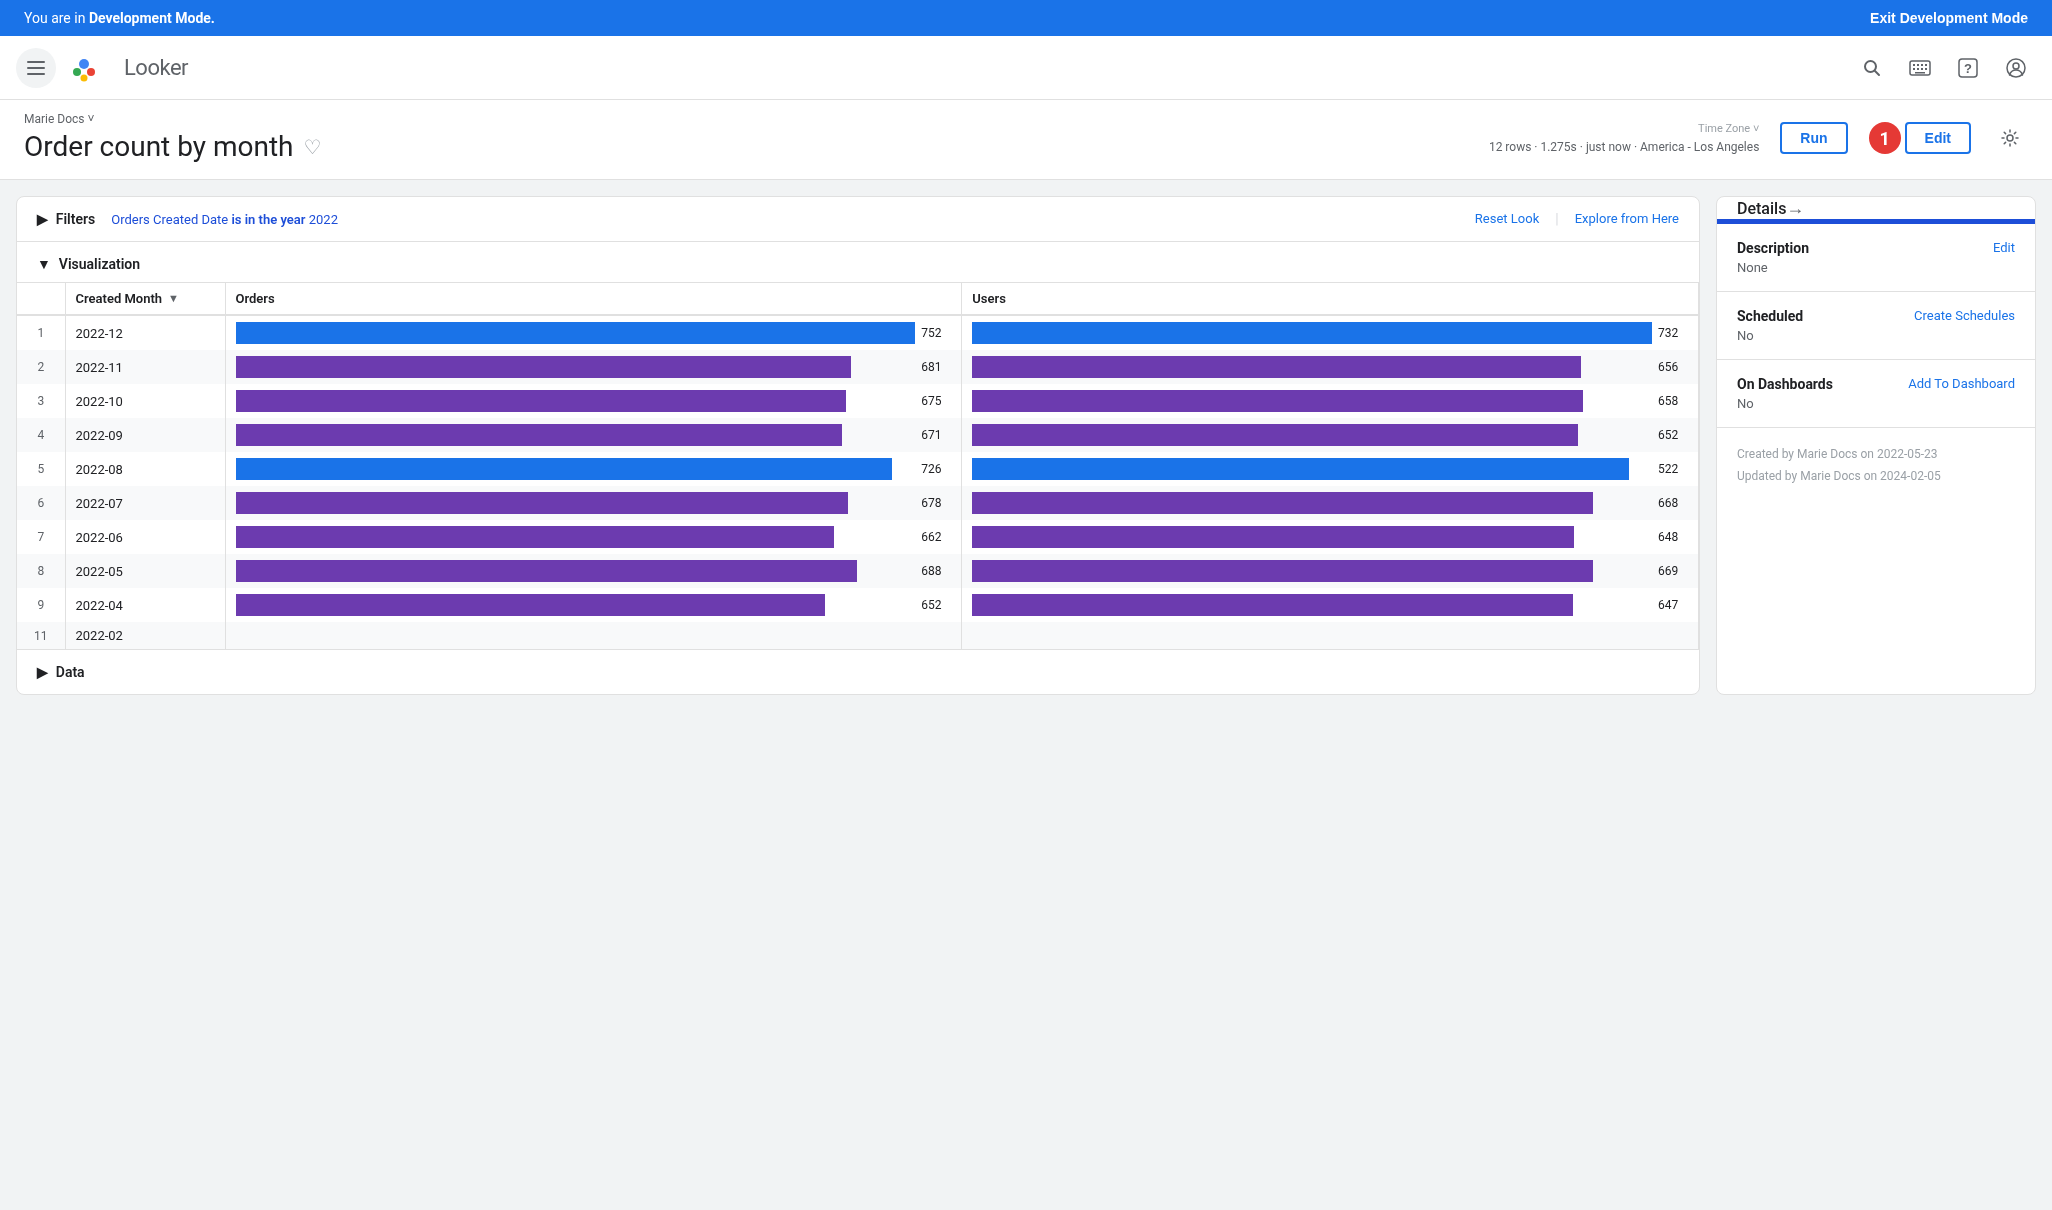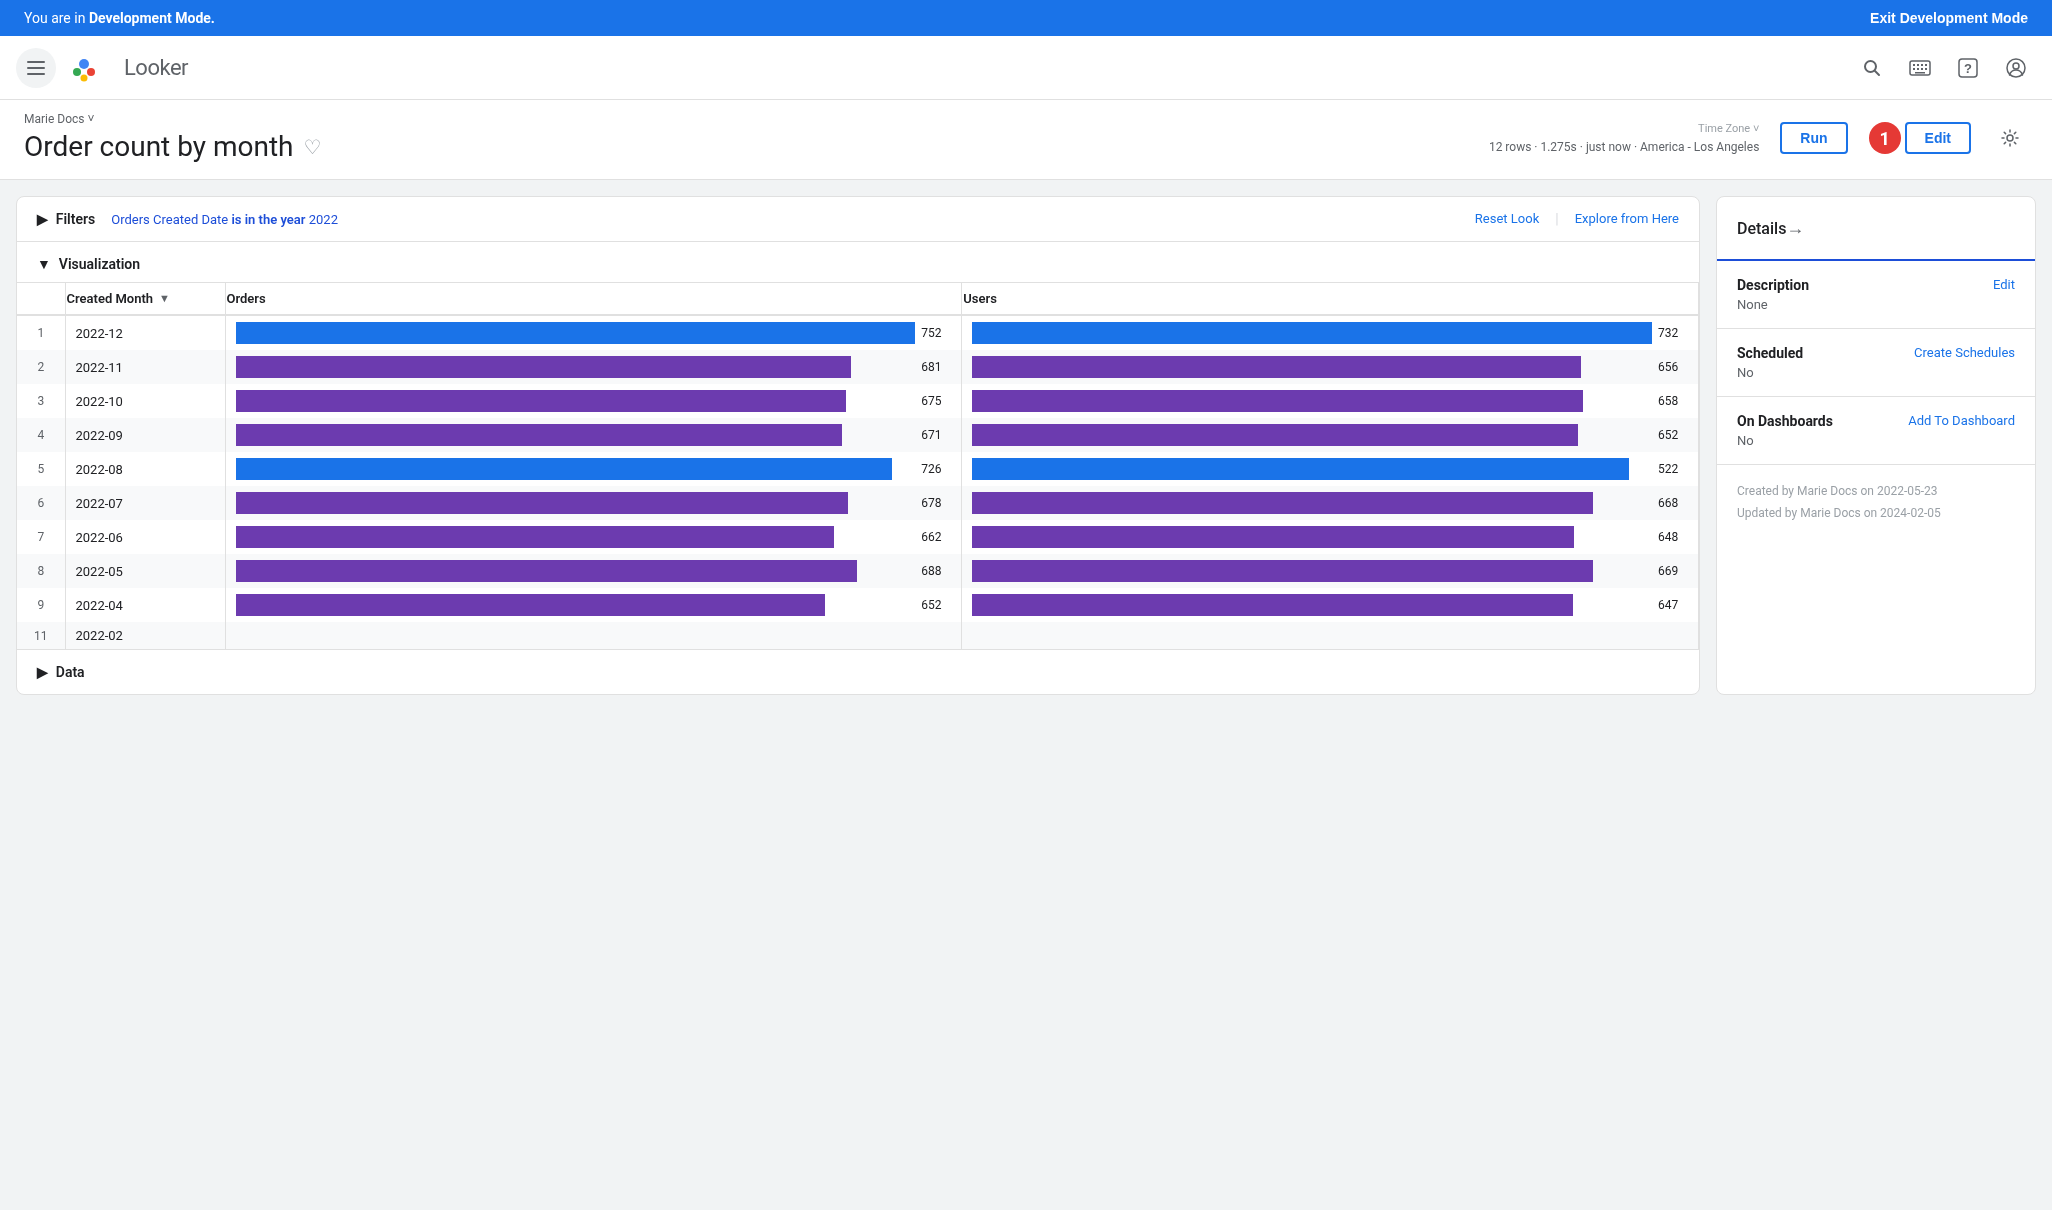--- a/index.html
+++ b/index.html
@@ -205,21 +205,21 @@
     .data-table {
       width: 100%;
       border-collapse: collapse;
       font-size: 13px;
     }
     .data-table thead tr {
       background: white;
       border-bottom: 2px solid #e0e0e0;
     }
     .data-table th {
-      padding: 8px 1px;
+      padding: 8px 10px;
       text-align: left;
       font-weight: 600;
       color: #202124;
       border-right: 1px solid #e0e0e0;
       white-space: nowrap;
     }
     .data-table th:first-child { width: 48px; text-align: center; }
     .data-table th.month-col { width: 160px; }
     .data-table th.orders-col { min-width: 280px; }
     .data-table th.users-col { min-width: 280px; }
@@ -268,22 +268,22 @@
       width: 320px;
       background: white;
       border-radius: 8px;
       border: 1px solid #e0e0e0;
       padding: 0;
     }
     .details-header {
       display: flex;
       align-items: center;
       justify-content: flex-start;
-      padding: 20px 20px;
-      border-bottom: 2px solid #1d4ed8;
+      padding: 0 20px;
+      border-bottom: 5px solid #1d4ed8;
     }
     .details-title { font-size: 16px; font-weight: 500; }
     .arrow-icon { color: #5f6368; font-size: 18px; }
 
     .details-section {
       padding: 16px 20px;
       border-bottom: 1px solid #e0e0e0;
     }
     .details-row {
       display: flex;

